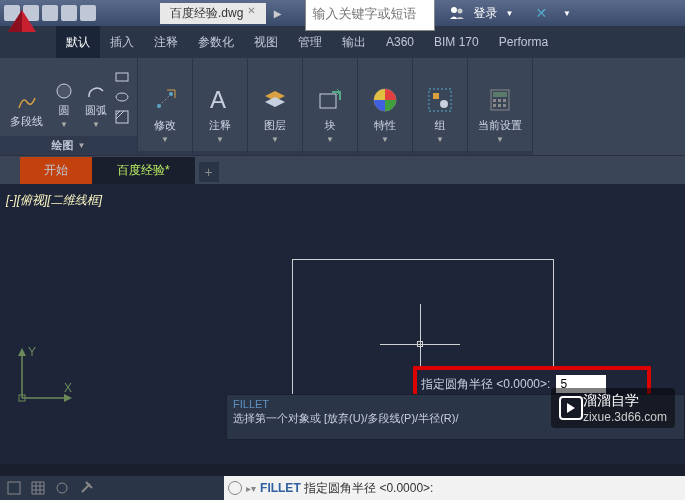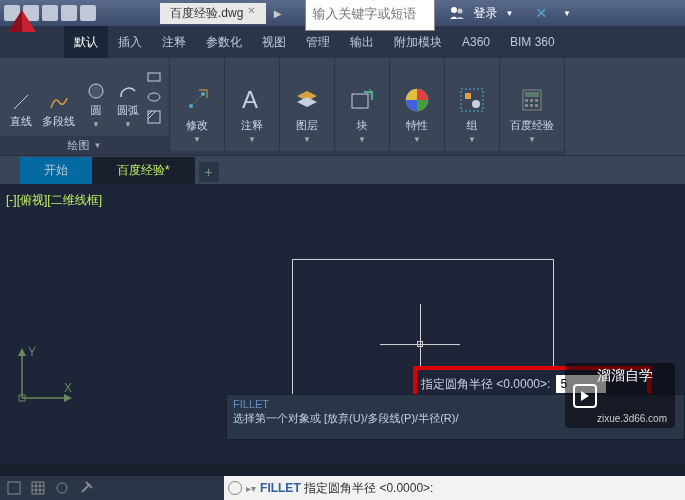--- a/index.html
+++ b/index.html
@@ -7,47 +7,47 @@
     
     .titlebar { height: 26px; background: linear-gradient(#5a6a8a, #3a4a6a); display: flex; align-items: center; padding: 2px 4px; gap: 4px; }
     .titlebar-icons { display: flex; gap: 3px; }
     .tb-icon { width: 16px; height: 16px; background: #c0c8d8; border-radius: 2px; }
     .doc-tab { background: #e8e8e8; padding: 2px 10px; font-size: 12px; color: #333; display: flex; align-items: flex-start; gap: 4px; margin-left: 60px; }
     .doc-x { color: #888; font-size: 10px; }
     .search-box { background: #fff; border: 1px solid #888; padding: 0 6px; font-size: 13px; color: #999; width: 130px; height: 36px; margin-left: 20px; }
     .tb-right { display: flex; align-items: center; gap: 8px; color: #fff; font-size: 12px; margin-left: 10px; }
     .tb-person { width: 16px; height: 16px; }
     
-    .menubar { height: 32px; background: #2a3548; display: flex; align-items: center; padding-left: 20px; }
+    .menubar { height: 32px; background: #2a3548; display: flex; align-items: center; padding-left: 12px; }
     .app-icon { width: 36px; height: 36px; position: absolute; left: 4px; top: 4px; z-index: 10; }
     .app-icon svg { width: 100%; height: 100%; }
     .menu-tabs { display: flex; margin-left: 44px; height: 100%; }
     .menu-tab { padding: 3px 10px; font-size: 12px; color: #c0c8d8; cursor: pointer; display: flex; align-items: center; }
     .menu-tab.active { background: #1a2538; color: #fff; }
     
     .ribbon { height: 98px; background: #3a4558; display: flex; border-bottom: 1px solid #2a3040; }
     .ribbon-group { display: flex; flex-direction: column; border-right: 1px solid #2a3548; }
     .ribbon-tools { display: flex; padding: 4px 6px; flex: 1; gap: 2px; }
-    .ribbon-label { font-size: 11px; color: #c0c8d8; text-align: center; padding: 2px 4px; background: #2f3a4e; display: flex; justify-content: center; align-items: center; gap: 4px; }
+    .ribbon-label { font-size: 11px; color: #c0c8d8; text-align: center; padding: 2px 4px; background: #2f3a4e; display: flex; justify-content: center; align-items: center; gap: 4px; font-weight: bold; }
     .tool-btn { display: flex; flex-direction: column; align-items: center; justify-content: flex-end; gap: 2px; padding: 3px 4px; min-width: 30px; }
     .tool-btn.big { min-width: 42px; }
     .tool-icon { width: 20px; height: 20px; display: flex; align-items: center; justify-content: center; }
     .tool-icon.big { width: 32px; height: 32px; }
     .tool-label { font-size: 11px; color: #d0d8e8; white-space: nowrap; }
     .tool-col { display: flex; flex-direction: column; gap: 2px; justify-content: center; }
     .tool-small { width: 18px; height: 18px; display: flex; align-items: center; justify-content: center; }
     .dd-arrow { font-size: 8px; color: #aaa; }
     
     .doctabs { height: 28px; background: #3a4558; display: flex; align-items: flex-end; padding-left: 20px; gap: 0; }
-    .dtab { padding: 5px 24px; font-size: 12px; color: #c0c8d8; background: #0369a1; border-right: 1px solid #1a2030; }
+    .dtab { padding: 5px 24px; font-size: 12px; color: #c0c8d8; background: #c2410c; border-right: 1px solid #1a2030; }
     .dtab.active { background: #1a1f2e; color: #bef264; }
     .dtab-plus { width: 20px; height: 20px; background: #2a3548; color: #888; display: flex; align-items: center; justify-content: center; font-size: 14px; margin-left: 4px; margin-bottom: 2px; }
     
     .canvas { position: relative; height: 280px; background: #1e2538; }
-    .view-label { position: absolute; top: 8px; left: 6px; font-size: 12px; color: #bef264; }
+    .view-label { position: absolute; top: 8px; left: 6px; font-size: 12px; color: #fef9c3; font-style: italic; }
     .rect { position: absolute; top: 75px; left: 292px; width: 262px; height: 136px; border: 1px solid #d0d0d0; }
     .cursor-h { position: absolute; top: 160px; left: 380px; width: 80px; height: 1px; background: #d0d0d0; }
     .cursor-v { position: absolute; top: 120px; left: 420px; width: 1px; height: 80px; background: #d0d0d0; }
     .cursor-box { position: absolute; top: 157px; left: 417px; width: 6px; height: 6px; border: 1px solid #d0d0d0; }
     
     .prompt-box { position: absolute; top: 182px; left: 413px; width: 238px; height: 36px; border: 4px solid #d00; background: #1e2538; display: flex; align-items: center; padding: 0 4px; gap: 6px; }
     .prompt-text { color: #c8d0e0; font-size: 12px; }
     .prompt-input { background: #fff; border: none; width: 50px; height: 18px; font-size: 12px; padding: 0 4px; color: #000; }
     
     .ucs { position: absolute; bottom: 52px; left: 10px; }
@@ -63,21 +63,21 @@
     .cmd-text { color: #333; }
     .cmd-text .cmd-name { color: #3060a0; font-weight: bold; }
     
     .statusbar-left { position: absolute; bottom: 0; left: 0; width: 224px; height: 24px; background: #2a3548; display: flex; align-items: center; padding: 0 6px; gap: 8px; }
     .sb-icon { width: 16px; height: 16px; }
     
     .watermark { position: absolute; bottom: 36px; right: 10px; display: flex; align-items: center; gap: 0; background: rgba(0,0,0,0.5); padding: 4px 8px; border-radius: 4px; }
     .wm-icon { width: 24px; height: 24px; border: 2px solid #fff; border-radius: 4px; display: flex; align-items: center; justify-content: center; }
     .wm-play { width: 0; height: 0; border-left: 8px solid #fff; border-top: 5px solid transparent; border-bottom: 5px solid transparent; }
     .wm-text { color: #fff; font-size: 14px; }
-    .wm-url { color: #ccc; font-size: 10px; margin-top: 28px; }
+    .wm-url { color: #ccc; font-size: 12px; }
   </style>
 </head>
 <body>
 
 <div class="app-icon">
   <svg viewBox="0 0 36 36">
       <path d="M4 28 L18 6 L32 28 Z" fill="#c92030"></path>
       <path d="M4 28 L18 6 L18 28 Z" fill="#8a1020"></path>
     </svg>
 </div>
@@ -112,37 +112,29 @@
 
 <div class="menubar">
   <div class="menu-tabs">
     <div class="menu-tab active">默认</div>
     <div class="menu-tab">插入</div>
     <div class="menu-tab">注释</div>
     <div class="menu-tab">参数化</div>
     <div class="menu-tab">视图</div>
     <div class="menu-tab">管理</div>
     <div class="menu-tab">输出</div>
-    <div class="menu-tab">附加模块</div>
     <div class="menu-tab">A360</div>
-    <div class="menu-tab">BIM 360</div>
+    <div class="menu-tab">BIM 170</div>
+    <div class="menu-tab">Performa</div>
   </div>
 </div>
 
 <div class="ribbon">
   <div class="ribbon-group">
     <div class="ribbon-tools">
-      <div class="tool-btn">
-        <div class="tool-icon">
-            <svg width="20" height="20">
-              <line x1="3" y1="17" x2="17" y2="3" stroke="#c8d0e0" stroke-width="1"></line>
-            </svg>
-          </div>
-        <span class="tool-label">直线</span>
-      </div>
       <div class="tool-btn">
         <div class="tool-icon">
             <svg width="20" height="20">
               <path d="M2 16 Q6 4 10 10 T18 6" stroke="#d8a040" fill="none" stroke-width="1.5"></path>
             </svg>
           </div>
         <span class="tool-label">多段线</span>
       </div>
       <div class="tool-btn">
         <div class="tool-icon">
@@ -298,21 +290,21 @@
               <rect x="7" y="6" width="18" height="20" fill="#3a4558" stroke="#888"></rect>
               <rect x="9" y="8" width="14" height="5" fill="#5a7a6a"></rect>
               <rect x="9" y="15" width="3" height="3" fill="#888"></rect>
               <rect x="14" y="15" width="3" height="3" fill="#888"></rect>
               <rect x="19" y="15" width="3" height="3" fill="#888"></rect>
               <rect x="9" y="20" width="3" height="3" fill="#888"></rect>
               <rect x="14" y="20" width="3" height="3" fill="#888"></rect>
               <rect x="19" y="20" width="3" height="3" fill="#888"></rect>
             </svg>
           </div>
-        <span class="tool-label">百度经验</span>
+        <span class="tool-label">当前设置</span>
         <span class="dd-arrow">▼</span>
       </div>
     </div>
     <div class="ribbon-label"></div>
   </div>
 
 </div>
 
 <div class="doctabs">
   <div class="dtab">开始</div>

